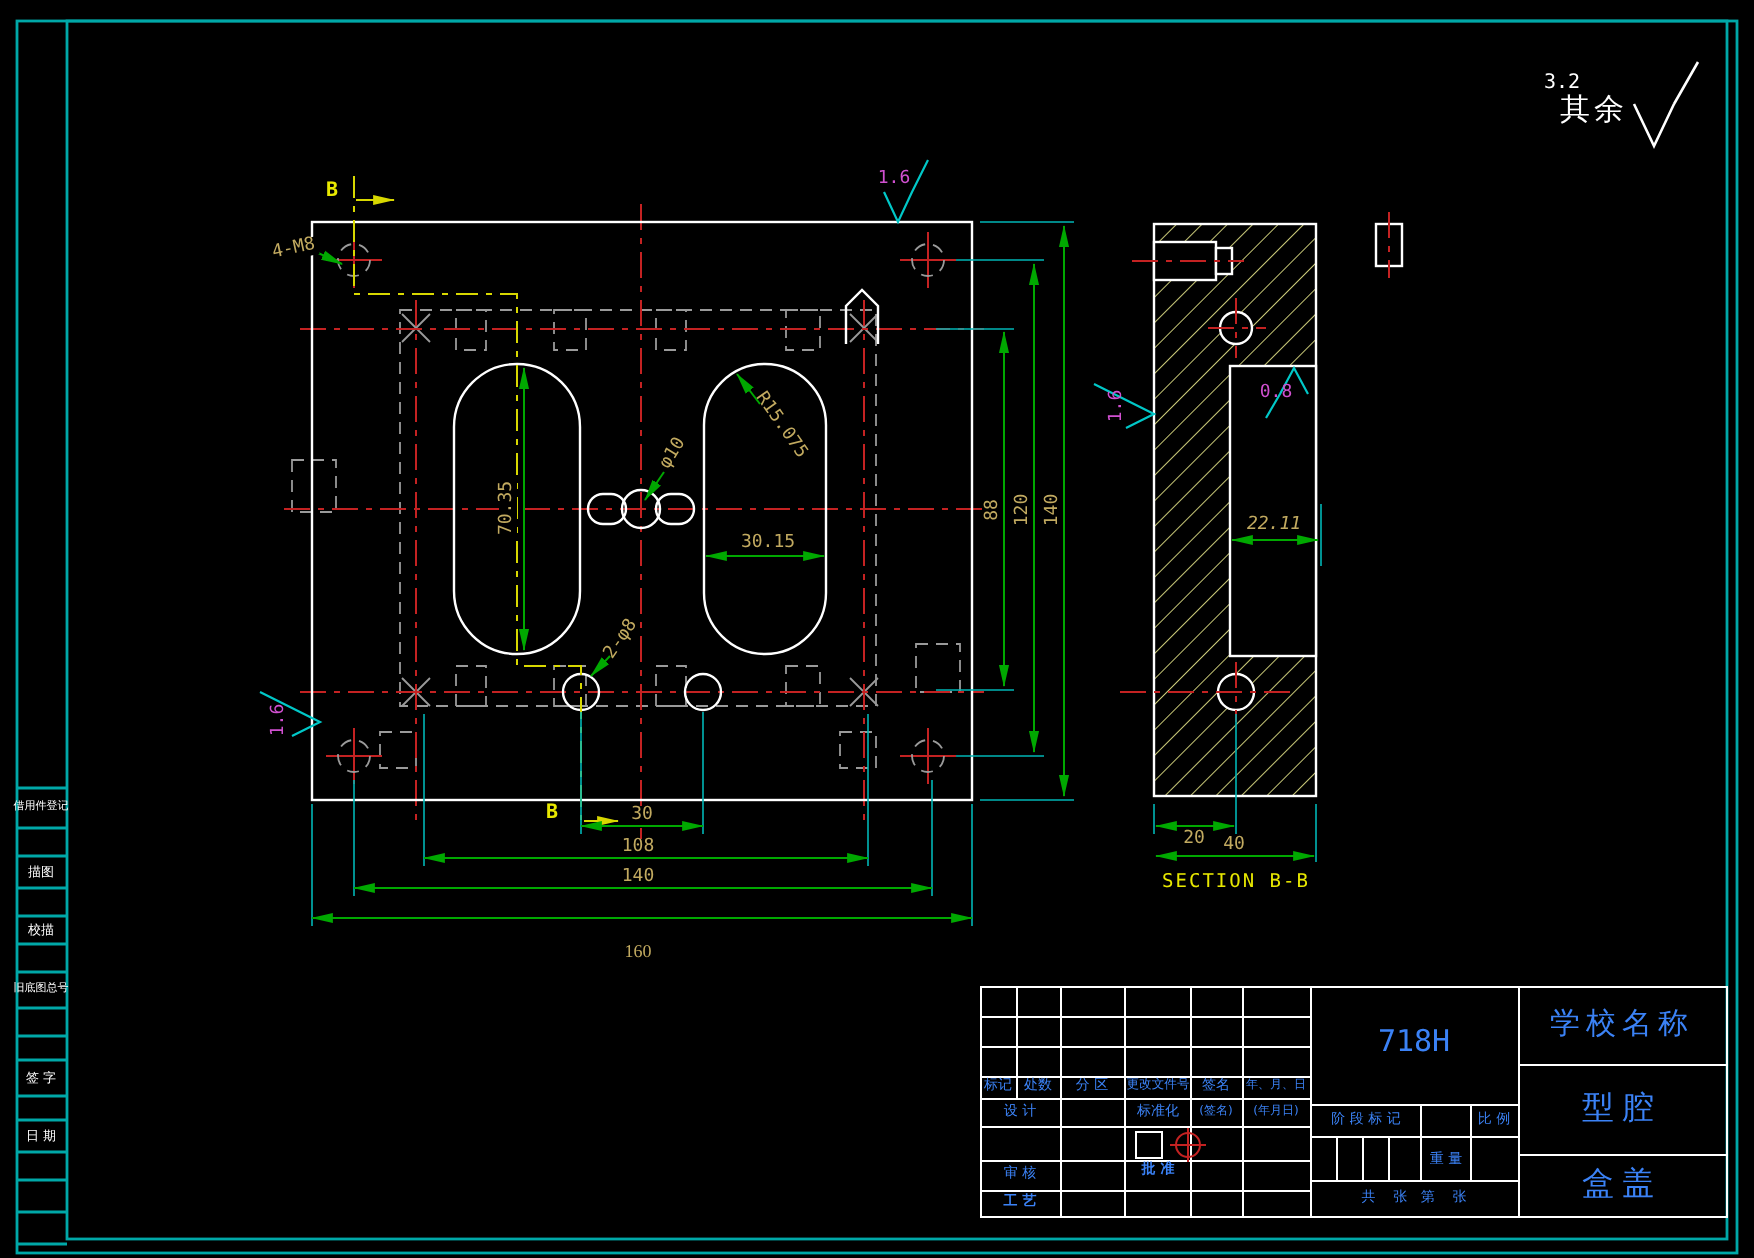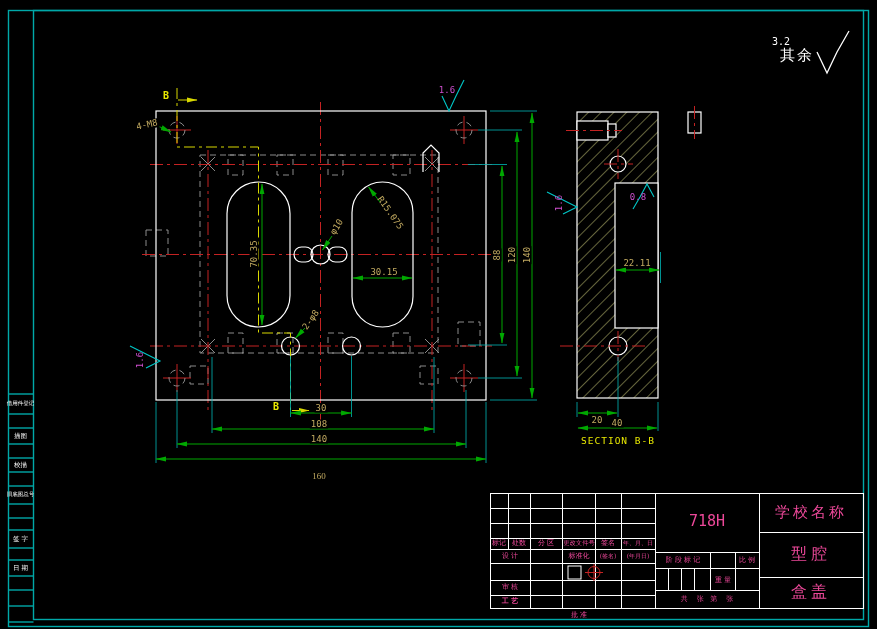--- a/index.html
+++ b/index.html
@@ -20,21 +20,21 @@
   .fr{stroke:#00a8a8;stroke-width:1.4;fill:none}
   .ws{stroke:#fff;stroke-width:1.3;fill:none}
   .lbl{position:absolute;transform:translate(-50%,-50%);white-space:nowrap;
        font-family:"DejaVu Sans Mono",monospace;font-size:9px;color:#c2aa60;
        background:#000;line-height:1;padding:0 1px;}
   .nobg{background:transparent}
   .mag{color:#d050d0}
   .yel{color:#e8e800}
   .wht{color:#fff}
   .cjk{font-family:"DejaVu Sans",sans-serif}
-  .tbl{position:absolute;transform:translate(-50%,-50%);white-space:pre;color:#ec4899;
+  .tbl{position:absolute;transform:translate(-50%,-50%);white-space:pre;color:#3b82f6;
        font-family:"DejaVu Sans",sans-serif;line-height:1;}
   #tech-notes{position:absolute;left:688px;top:376px;width:176px;color:#fff;}
   #tech-notes .tn-title{text-align:center;font-size:9px;letter-spacing:2px;margin-bottom:4px;margin-right:40px;}
   #tech-notes .tn-item{font-size:7.5px;line-height:11.5px;text-indent:-11px;padding-left:11px;margin-bottom:1px;}
   .strip-lbl{position:absolute;transform:translate(-50%,-50%);color:#fff;font-size:5.5px;
        font-family:"DejaVu Sans",sans-serif;white-space:nowrap;line-height:1;}
 </style>
 </head>
 <body>
 
@@ -273,21 +273,21 @@
   <div class="lbl" style="left:497px;top:255px;transform:translate(-50%,-50%) rotate(-90deg);">88</div>
   <div class="lbl" style="left:512px;top:255px;transform:translate(-50%,-50%) rotate(-90deg);">120</div>
   <div class="lbl" style="left:527px;top:255px;transform:translate(-50%,-50%) rotate(-90deg);">140</div>
   <div class="lbl mag nobg" style="left:447px;top:90px;">1.6</div>
   <div class="lbl mag nobg" style="left:140px;top:360px;transform:translate(-50%,-50%) rotate(-90deg);">1.6</div>
 </div>
 
 <div>
   <div class="lbl mag nobg" style="left:559px;top:203px;transform:translate(-50%,-50%) rotate(-90deg);">1.6</div>
   <div class="lbl mag nobg" style="left:638px;top:197px;">0.8</div>
-  <div class="lbl" style="left:637px;top:263px;">22.11</div>
+  <div class="lbl" style="left:637px;top:263px;font-style:italic;">22.11</div>
   <div class="lbl" style="left:597px;top:420px;">20</div>
   <div class="lbl" style="left:617px;top:423px;">40</div>
   <div class="lbl yel nobg" style="left:618px;top:441px;font-size:9.5px;letter-spacing:1px;">SECTION B-B</div>
 </div>
 
 
 <div>
   <div class="tbl" style="left:707px;top:521px;font-size:15px;font-family:'DejaVu Sans Mono',monospace;">718H</div>
   <div class="tbl" style="left:811px;top:512px;font-size:15px;letter-spacing:3px;">学校名称</div>
   <div class="tbl" style="left:811px;top:554px;font-size:16px;letter-spacing:4px;">型腔</div>
@@ -297,21 +297,21 @@
   <div class="tbl" style="left:546px;top:543px;font-size:7px;">分 区</div>
   <div class="tbl" style="left:579px;top:543px;font-size:6.3px;">更改文件号</div>
   <div class="tbl" style="left:608px;top:543px;font-size:7px;">签名</div>
   <div class="tbl" style="left:638px;top:543px;font-size:6px;">年、月、日</div>
   <div class="tbl" style="left:510px;top:556px;font-size:7px;">设 计</div>
   <div class="tbl" style="left:579px;top:556px;font-size:7px;">标准化</div>
   <div class="tbl" style="left:608px;top:556px;font-size:6px;">(签名)</div>
   <div class="tbl" style="left:638px;top:556px;font-size:6px;">(年月日)</div>
   <div class="tbl" style="left:510px;top:587px;font-size:7px;text-align:right;">审 核</div>
   <div class="tbl" style="left:510px;top:601px;font-size:7px;font-weight:bold;">工 艺</div>
-  <div class="tbl" style="left:579px;top:615px;font-size:7px;">批 准</div>
+  <div class="tbl" style="left:579px;top:585px;font-size:7px;font-weight:bold;">批 准</div>
   <div class="tbl" style="left:683px;top:560px;font-size:7px;">阶 段 标 记</div>
   <div class="tbl" style="left:723px;top:580px;font-size:7px;">重 量</div>
   <div class="tbl" style="left:747px;top:560px;font-size:7px;">比 例</div>
   <div class="tbl" style="left:707px;top:599px;font-size:7px;">共    张   第    张</div>
 </div>
 
 <div>
   <div class="strip-lbl" style="left:20.5px;top:404px;">借用件登记</div>
   <div class="strip-lbl" style="left:20.5px;top:436px;font-size:6.5px;">描图</div>
   <div class="strip-lbl" style="left:20.5px;top:465px;font-size:6.5px;">校描</div>

